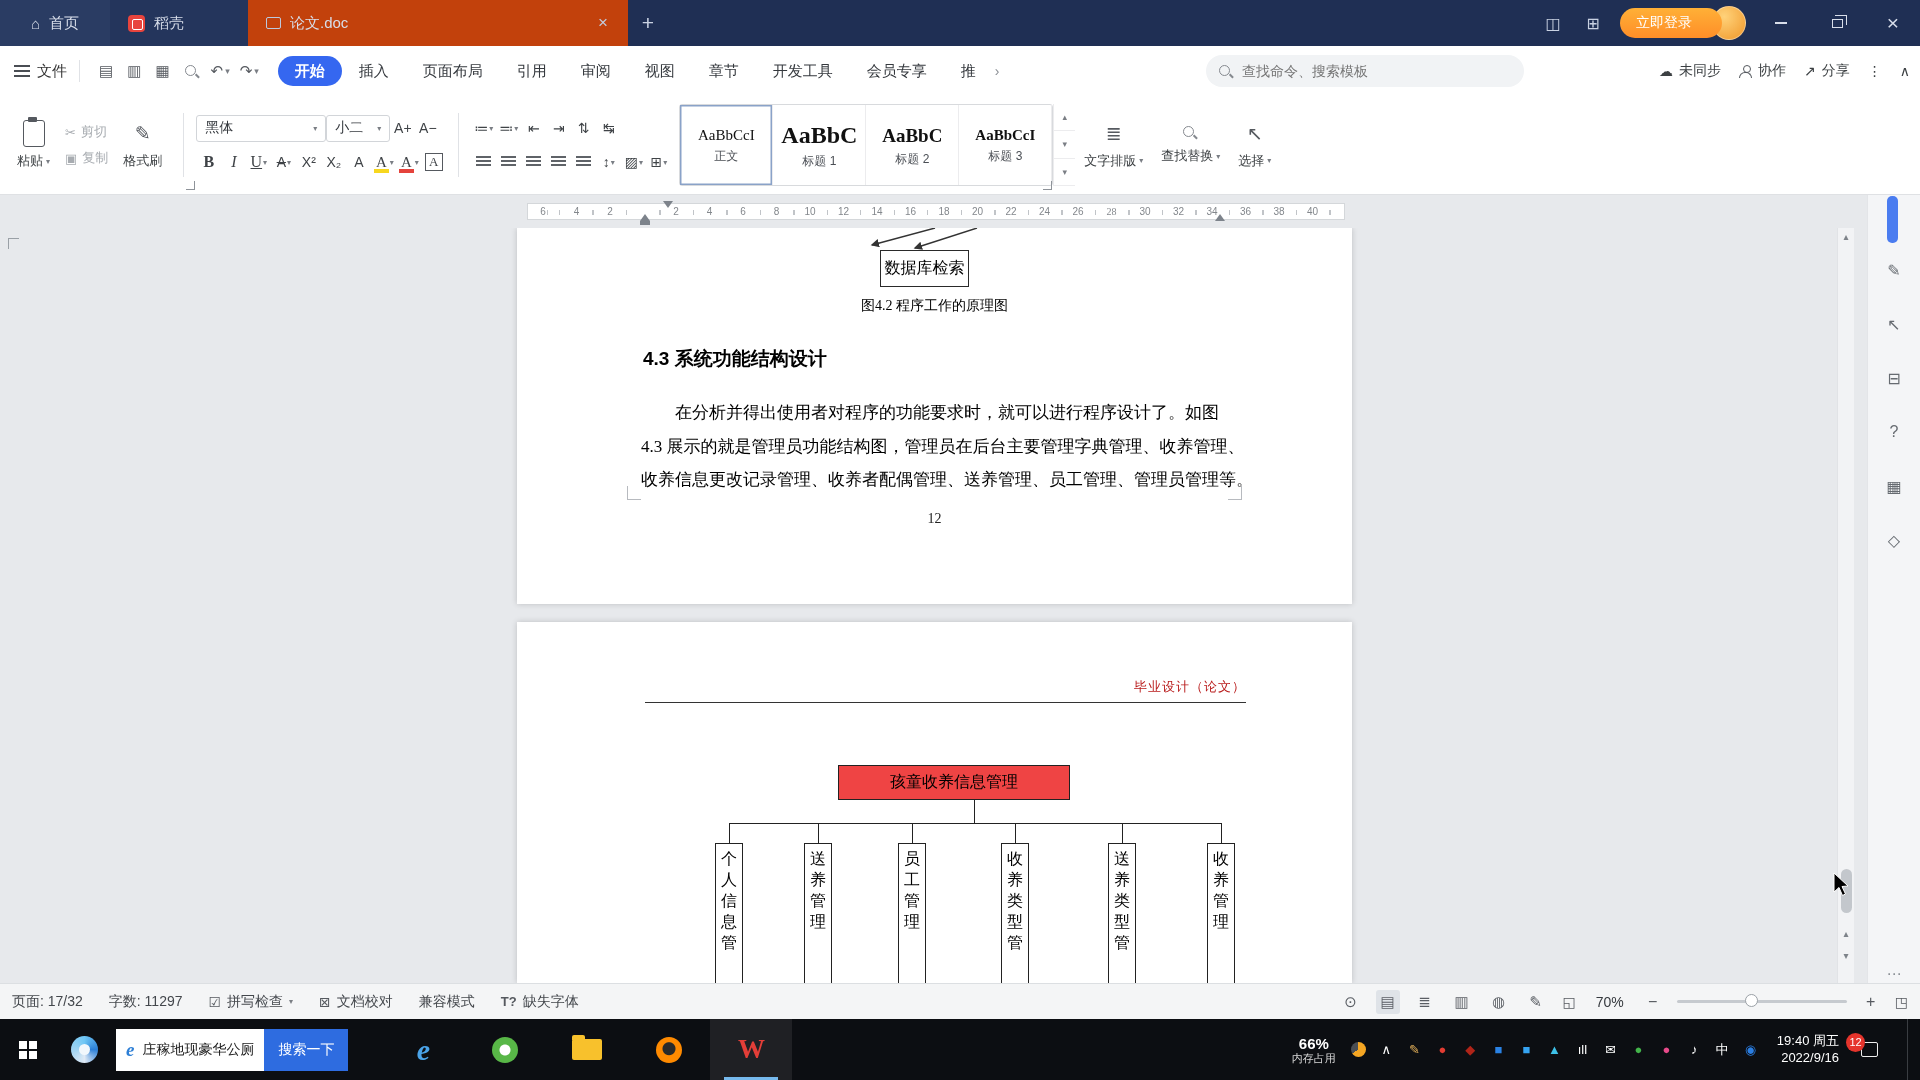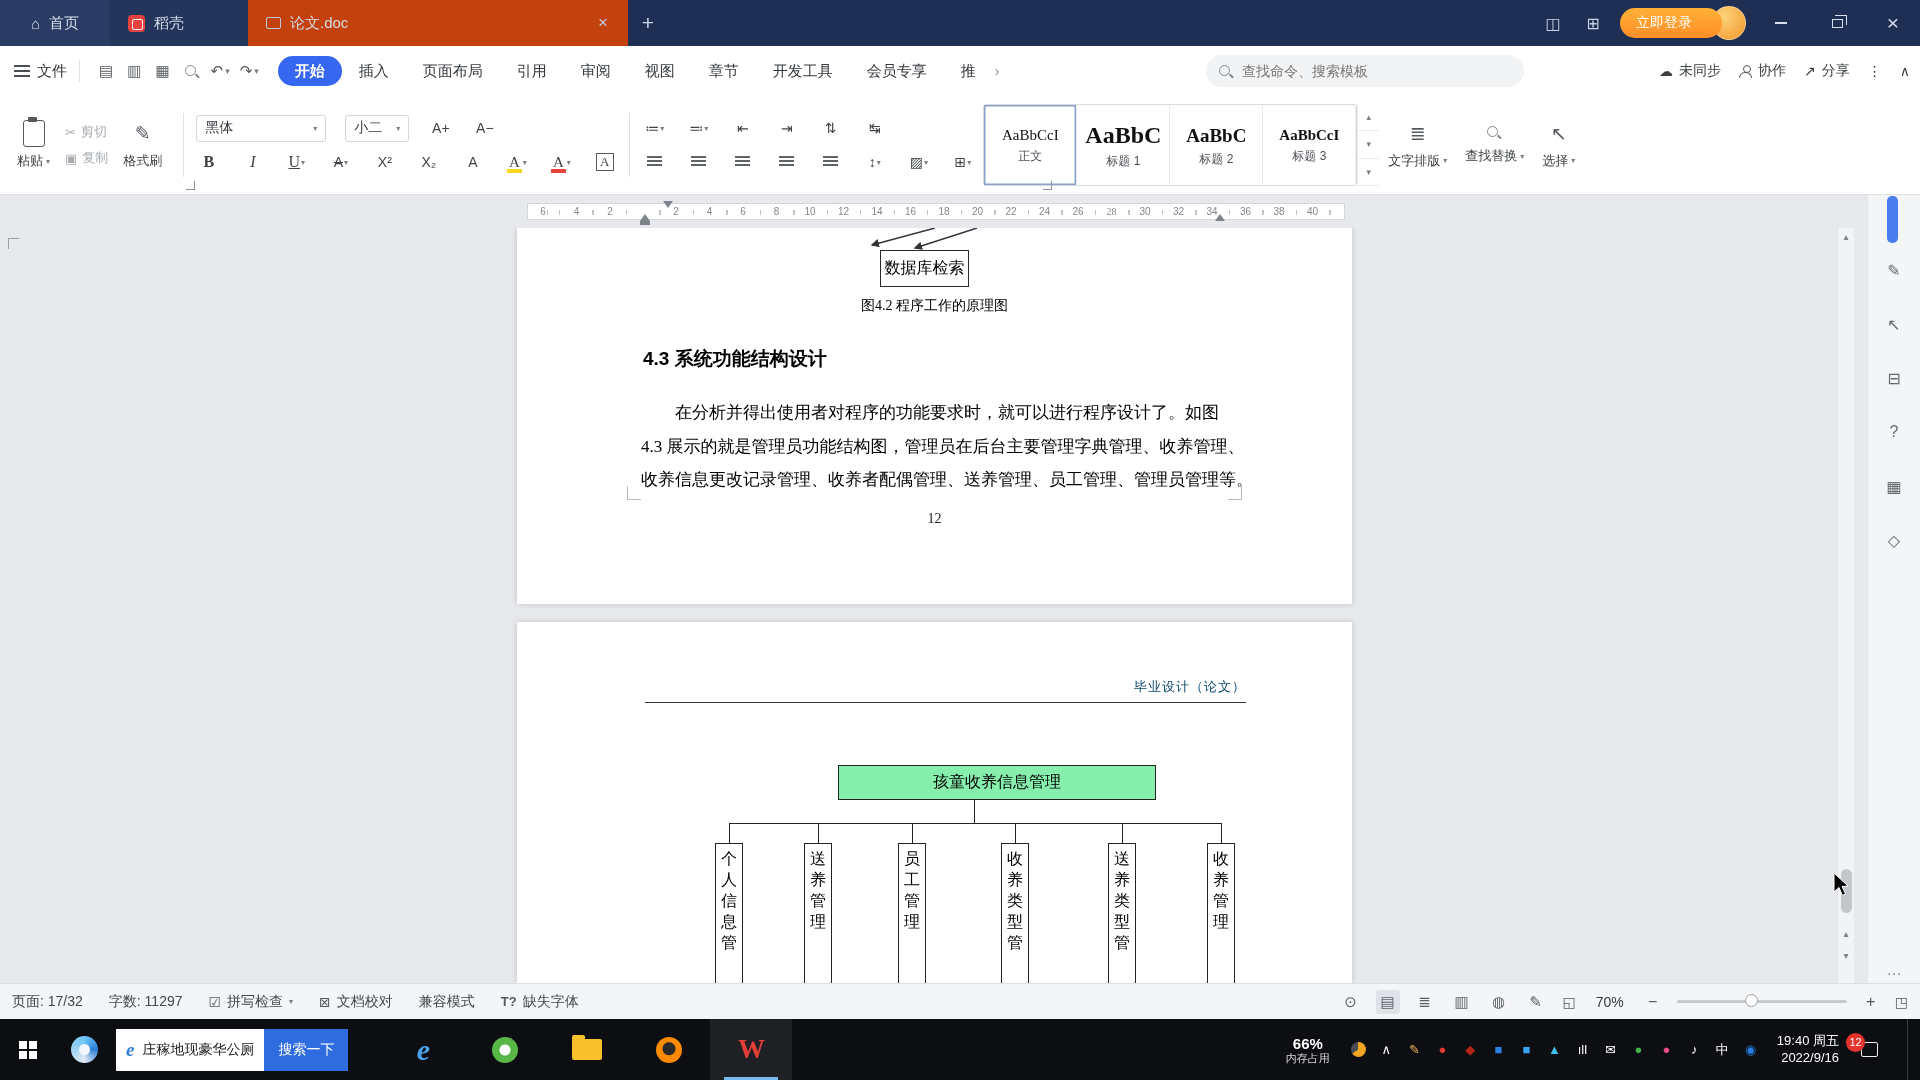--- a/index.html
+++ b/index.html
@@ -56,21 +56,21 @@
   .toolbar{position:absolute;top:96px;left:0;right:0;height:99px;background:#fff;border-bottom:1px solid #dfe1e4;
     display:flex;align-items:center;padding:0 8px}
   .bigbtn{display:flex;flex-direction:column;align-items:center;justify-content:center;gap:5px;padding:0 9px;font-size:13px;color:#3c4043}
   .bigbtn .lbl{display:flex;align-items:center;gap:3px}
   .clip{width:22px;height:27px;border:1.7px solid #55595f;border-radius:3px;position:relative;background:#fff}
   .clip::before{content:"";position:absolute;top:-4px;left:4px;width:9px;height:5px;background:#55595f;border-radius:1px}
   .cutcopy{display:flex;flex-direction:column;gap:8px;padding:0 6px;font-size:13px;color:#a8acb1}
   .cc-row{display:flex;align-items:center;gap:5px}
   .bigico{font-size:19px;color:#55595f;height:26px;display:flex;align-items:center}
   .grp{display:flex;flex-direction:column;justify-content:center;gap:7px}
-  .trow{display:flex;align-items:flex-end;gap:19px}
+  .trow{display:flex;align-items:flex-end;gap:0}
   .combo{height:27px;border:1px solid #d2d5d9;border-radius:3px;display:flex;align-items:center;justify-content:space-between;
     padding:0 8px;font-size:14px;color:#35393e}
   .combo.font{width:130px}.combo.size{width:64px}
   .sbtn{min-width:25px;height:27px;display:flex;align-items:center;justify-content:center;font-size:14px;color:#3f4347;gap:1px}
   .sbtn b{font-family:"Liberation Serif",serif;font-size:16px}
   .sbtn i{font-family:"Liberation Serif",serif;font-size:16px}
   .sbtn .u{text-decoration:underline;font-family:"Liberation Serif",serif;font-size:16px}
   .tinycaret{font-size:8px;color:#7a7e84}
   .hl-mark{position:relative;padding:0 2px;font-family:"Liberation Serif",serif;font-size:15px}
   .hl-mark::after{content:"";position:absolute;left:0;right:0;bottom:-2px;height:4px}
@@ -108,24 +108,24 @@
   .flowarrows{position:absolute;left:300px;top:0}
   .flowbox{position:absolute;left:363px;top:22px;width:89px;height:37px;border:1.4px solid #2a2a2a;
     display:flex;align-items:center;justify-content:center;font-size:16px}
   .capt{position:absolute;top:69px;left:0;right:0;text-align:center;font-size:14px}
   .h43{position:absolute;top:118px;left:126px;font-size:19px;font-weight:bold;font-family:"Liberation Sans","DejaVu Sans",sans-serif}
   .para{position:absolute;top:168px;left:124px;width:612px;font-size:17px;line-height:33.5px}
   .pline.indent{text-indent:34px}
   .pagenum{position:absolute;top:283px;left:0;right:0;text-align:center;font-size:14px;color:#222}
   .cropL{position:absolute;left:110px;top:258px;width:14px;height:14px;border-left:1px solid #b7babf;border-bottom:1px solid #b7babf}
   .cropR{position:absolute;right:110px;top:258px;width:14px;height:14px;border-right:1px solid #b7babf;border-bottom:1px solid #b7babf}
-  .p2header{position:absolute;top:56px;right:106px;font-size:13px;color:#0c4a6e;letter-spacing:1px}
+  .p2header{position:absolute;top:56px;right:106px;font-size:13px;color:#b91c1c;letter-spacing:1px}
   .p2line{position:absolute;top:80px;left:128px;width:601px;border-top:1.2px solid #333}
-  .orgroot{position:absolute;left:321px;top:143px;width:318px;height:35px;border:1.6px solid #222;
-    display:flex;align-items:center;justify-content:center;font-size:16px;background:#86efac}
+  .orgroot{position:absolute;left:321px;top:143px;width:232px;height:35px;border:1.6px solid #222;
+    display:flex;align-items:center;justify-content:center;font-size:16px;background:#ef4444}
   .orgroot-stub{position:absolute;left:457px;top:178px;height:23px;border-left:1.5px solid #222}
   .orgline{position:absolute;left:212px;top:201px;width:493px;border-top:1.5px solid #222}
   .orgstub{position:absolute;top:201px;height:20px;border-left:1.5px solid #222}
   .orgchild{position:absolute;top:221px;width:28px;height:270px;border:1.6px solid #222;background:#fff;
     font-size:16px;line-height:21px;padding-top:4px;text-align:center;word-break:break-all}
   .vscroll{position:absolute;left:1837px;top:0;width:17px;height:755px;background:#f2f3f5;border-left:1px solid #e1e3e6}
   .vthumb{position:absolute;left:3px;top:641px;width:11px;height:44px;background:#c3c7cc;border-radius:6px}
   .sarrow{position:absolute;left:0;width:16px;text-align:center;font-size:10px;color:#7e838a}
   .cursor{position:absolute;left:1832px;top:644px;pointer-events:none;z-index:50}
 
@@ -165,21 +165,21 @@
   .app{width:82px;height:61px;display:flex;align-items:center;justify-content:center;position:relative}
   .app.active{background:rgba(255,255,255,.08)}
   .app.active::after{content:"";position:absolute;bottom:0;left:14px;right:14px;height:3px;background:#76b9ed}
   .ie-e{color:#4aa3e8;font-family:"Liberation Serif",serif;font-style:italic;font-weight:bold;font-size:30px}
   .gcircle{width:26px;height:26px;border-radius:50%;background:radial-gradient(circle at 50% 50%,#fff 0 5px,#58b747 6px)}
   .folder{width:30px;height:21px;background:#f8c12c;border-radius:2px;position:relative}
   .folder::before{content:"";position:absolute;top:-4px;left:0;width:13px;height:5px;background:#f8c12c;border-radius:2px 2px 0 0}
   .ocircle{width:26px;height:26px;border-radius:50%;background:radial-gradient(circle at 50% 45%,#2a2a2a 0 6px,#ff8a00 7px)}
   .wps-w{color:#e33e38;font-weight:bold;font-size:27px;font-family:"Liberation Serif",serif}
   .tray{margin-left:auto;display:flex;align-items:center;gap:13px;padding-right:8px}
-  .mem{display:flex;flex-direction:column;align-items:center;line-height:1.15;margin-right:8px}
+  .mem{display:flex;flex-direction:column;align-items:center;line-height:1.15;margin-right:2px}
   .mem .pct{font-size:15px;font-weight:bold}
   .mem .mlbl{font-size:11px;color:#d8d8d8}
   .gauge{width:15px;height:15px;border-radius:50%;background:conic-gradient(#f5a623 0 66%,#4a4e54 0)}
   .trayic{font-size:13px;min-width:15px;text-align:center}
   .clock{text-align:right;font-size:13px;line-height:1.3;margin-left:6px}
   .notif{position:relative;width:34px;height:30px;display:flex;align-items:center;justify-content:center;margin-right:4px}
   .nsq{width:17px;height:15px;border:1.6px solid #eee;border-radius:2px}
   .nbadge{position:absolute;left:-6px;top:-2px;min-width:19px;height:19px;border-radius:10px;background:#e5342c;color:#fff;
     font-size:11px;display:flex;align-items:center;justify-content:center;padding:0 3px}
   .showdesk{width:5px;height:61px;border-left:1px solid #3a3d42;margin-left:4px}

